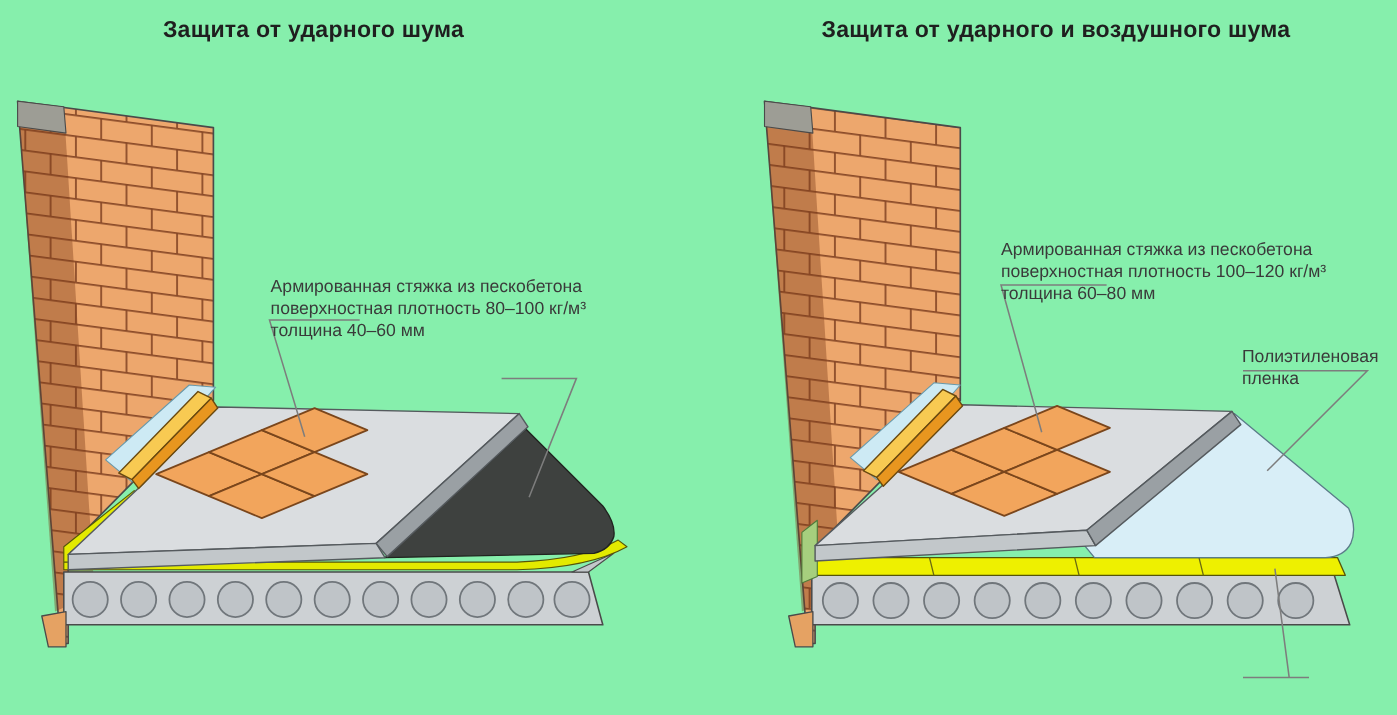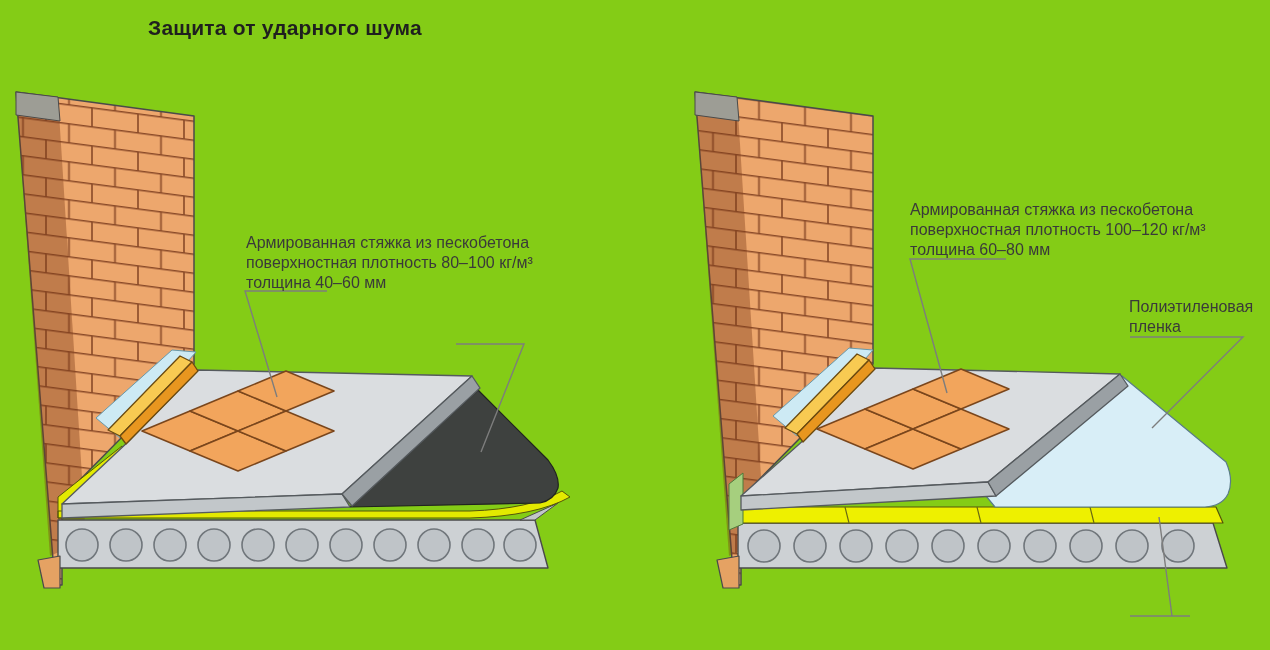--- a/index.html
+++ b/index.html
@@ -1,22 +1,22 @@
 <!DOCTYPE html>
 <html><head>
 <meta charset="utf-8">
 <style>
   html,body{margin:0;padding:0;background:#fff;}
-  #stage{position:relative;width:1270px;height:650px;background:#84cc16;overflow:hidden;
+  #stage{position:relative;width:1270px;height:650px;background:#86efac;overflow:hidden;
          font-family:"Liberation Sans",sans-serif;}
   #scene{position:absolute;left:0;top:0;}
   .title{position:absolute;font-size:21px;font-weight:bold;color:#1f1f1f;
          text-align:center;letter-spacing:0.2px;}
   .label{position:absolute;font-size:16px;line-height:20px;color:#3a3a3a;
-         white-space:pre-line;}
+         white-space:pre-line;margin-top:18px;}
   #title-left{left:30px;top:16px;width:510px;}
   #title-right{left:680px;top:16px;width:560px;}
   #label-screed-left{left:246px;top:233px;width:340px;}
   #label-underlay-left{left:457px;top:302px;width:220px;}
   #label-screed-right{left:910px;top:200px;width:350px;}
   #label-film-right{left:1129px;top:297px;width:150px;}
   #label-plates-right{left:904px;top:594px;width:250px;}
 </style>
 </head>
 <body>
@@ -146,20 +146,21 @@
     <g stroke="#7d7d7d" stroke-width="1.4" fill="none">
       <path d="M327,291 L245,291 L277,397"></path>
       <path d="M456,344 L524,344 L481,452"></path>
       <path d="M1006,259 L910,259 L947,393"></path>
       <path d="M1130,337 L1243,337 L1152,428"></path>
       <path d="M1130,616 L1190,616 M1172,616 L1159,517"></path>
     </g>
   </svg>
 
   <div id="title-left" class="title">Защита от ударного шума</div>
+  <div id="title-right" class="title">Защита от ударного и воздушного шума</div>
 
   <div id="label-screed-left" class="label">Армированная стяжка из пескобетона
 поверхностная плотность 80–100 кг/м³
 толщина 40–60 мм</div>
 
   <div id="label-screed-right" class="label">Армированная стяжка из пескобетона
 поверхностная плотность 100–120 кг/м³
 толщина 60–80 мм</div>
   <div id="label-film-right" class="label">Полиэтиленовая
 пленка</div>

